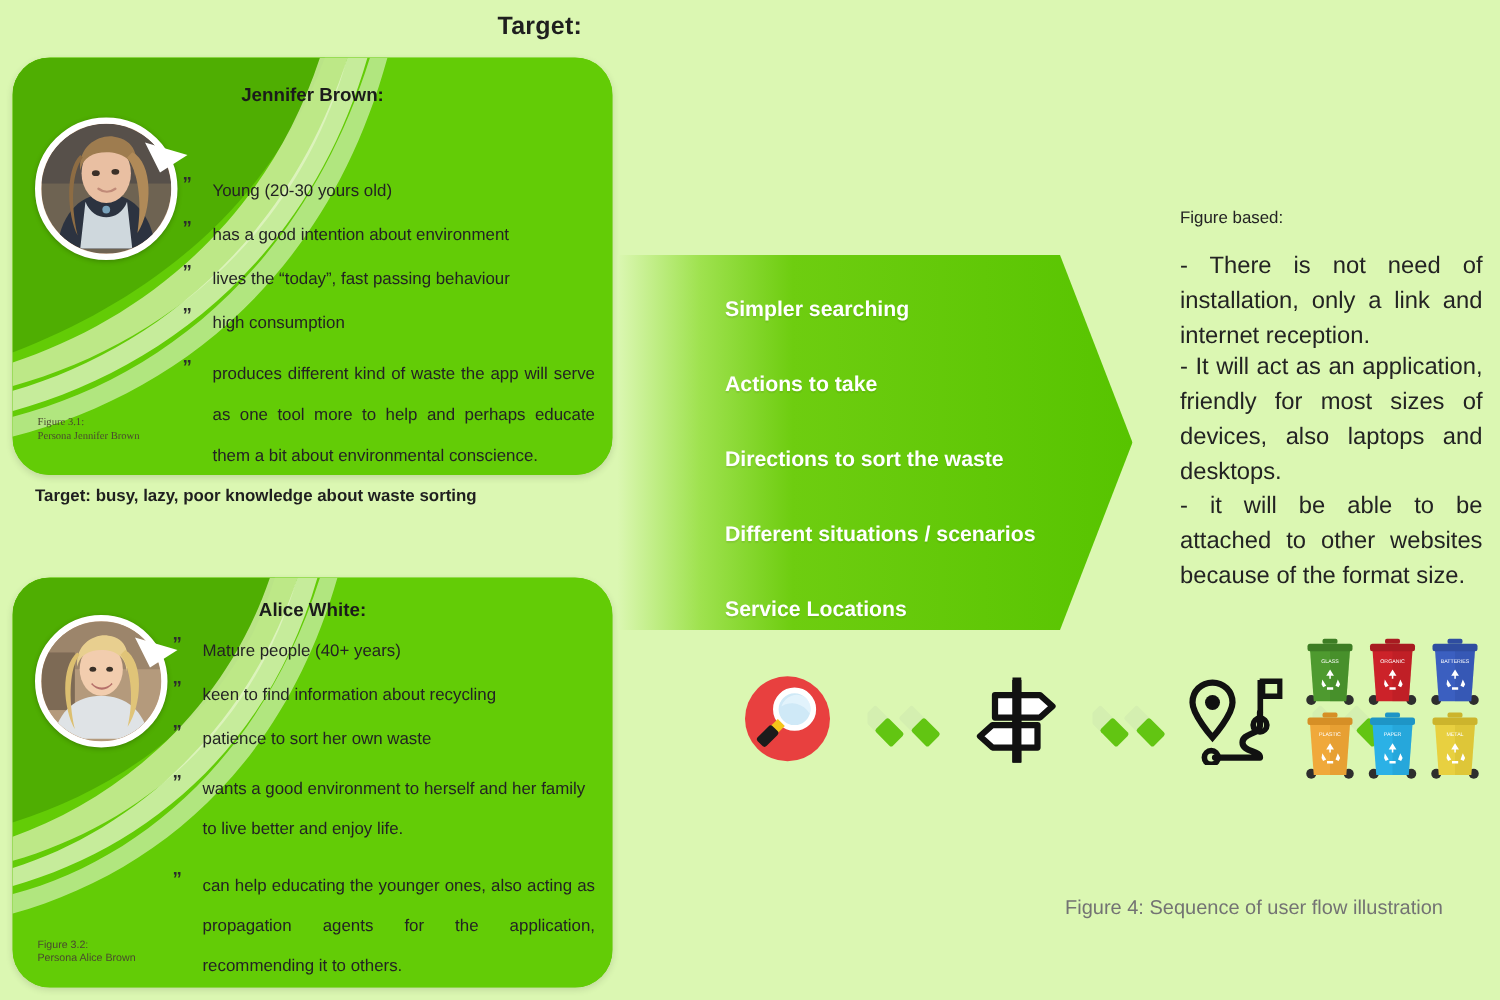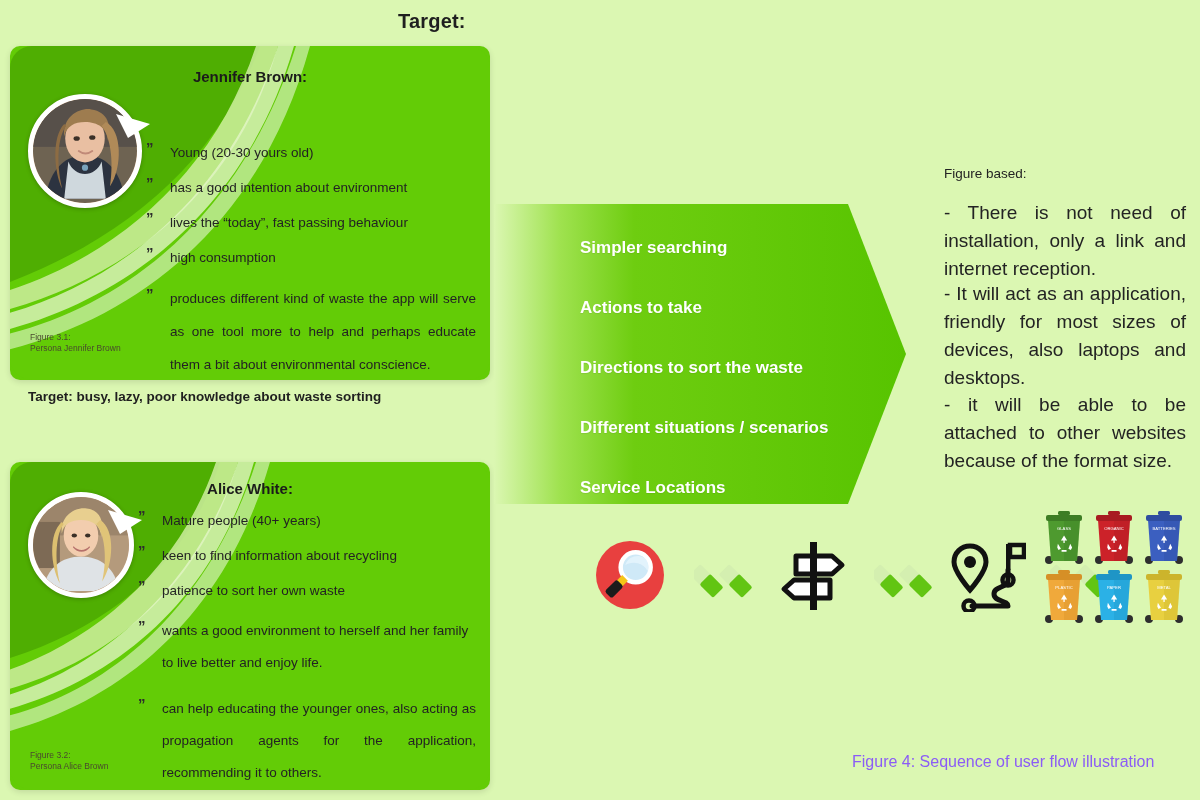--- a/index.html
+++ b/index.html
@@ -16,21 +16,21 @@
   .hdr{
     position:absolute;font-weight:bold;color:#1f1f1f;
     letter-spacing:.2px;
   }
   #hdr-target{left:398px;top:10px;font-size:20px;}
   #hdr-appfeat{left:946px;top:12px;font-size:20px;}
 
   
   .persona-card{
     position:absolute;left:10px;width:480px;
-    border-radius:10px;overflow:hidden;
+    border-radius:30px;overflow:hidden;
     background:#63cc06;
     box-shadow:0 2px 6px rgba(0,0,0,.12);
   }
   #card-jennifer{top:46px;height:334px;}
   #card-alice{top:462px;height:328px;}
 
   .card-swirl{position:absolute;left:0;top:0;width:100%;height:100%;}
 
   .avatar{
     position:absolute;border-radius:50%;
@@ -91,21 +91,21 @@
   #icon-search{left:4px;top:3px;width:72px;height:72px;}
   #chev-1{left:104px;top:20px;width:66px;height:44px;}
   #icon-signpost{left:186px;top:2px;width:76px;height:76px;}
   #chev-2{left:284px;top:20px;width:66px;height:44px;}
   #icon-route{left:360px;top:4px;width:76px;height:72px;}
   #chev-3{left:460px;top:20px;width:66px;height:44px;}
   #icon-bins{left:448px;top:-28px;width:160px;height:120px;}
   .flow-icon svg{display:block;width:100%;height:100%;}
 
   
-  #fig4{position:absolute;left:852px;top:753px;font-size:16px;color:#8b5cf6;}
+  #fig4{position:absolute;left:852px;top:718px;font-size:16px;color:#737373;}
 </style>
 </head>
 <body>
 
 <div class="stage">
 
   <div class="hdr" id="hdr-target">Target:</div>
 
   <div class="persona-card" id="card-jennifer">
 
@@ -170,21 +170,21 @@
       <div class="blt">
         <span class="q">”</span>
         <p>high consumption</p>
       </div>
       <div class="blt just" style="line-height:33px;">
         <span class="q">”</span>
         <p>produces different kind of waste the app will serve as one tool more to help and perhaps educate them a bit about environmental conscience.</p>
       </div>
     </div>
 
-    <div class="fig-cap" style="left:20px;top:286px;">
+    <div class="fig-cap" style="left:20px;top:286px;font-family:Liberation Serif, serif;">
       <div>Figure 3.1:</div>
       <div>Persona Jennifer Brown</div>
     </div>
   </div>
 
   <div class="stmt" id="stmt-target">Target: busy, lazy, poor knowledge about waste sorting</div>
 
   <div class="persona-card" id="card-alice">
 
     <svg class="card-swirl" viewBox="0 0 480 328" preserveAspectRatio="none">

